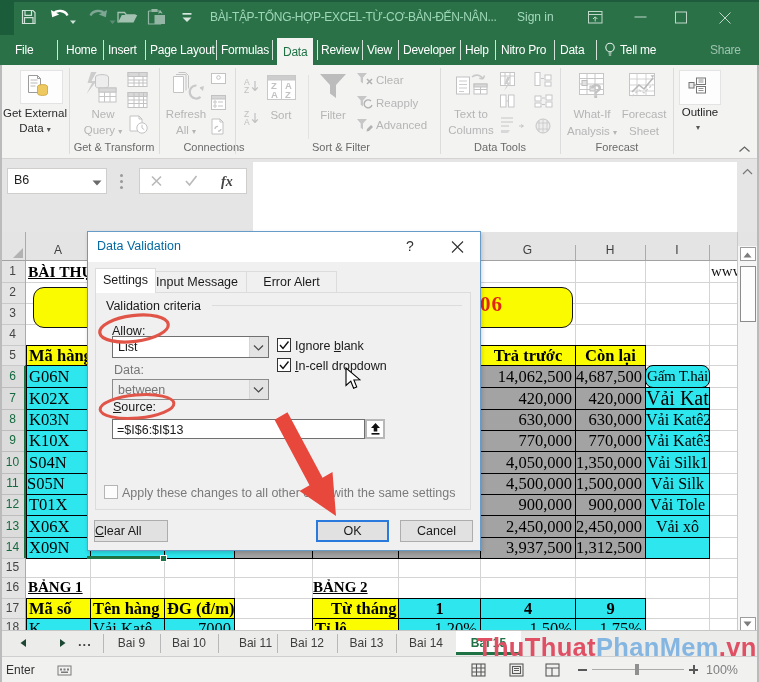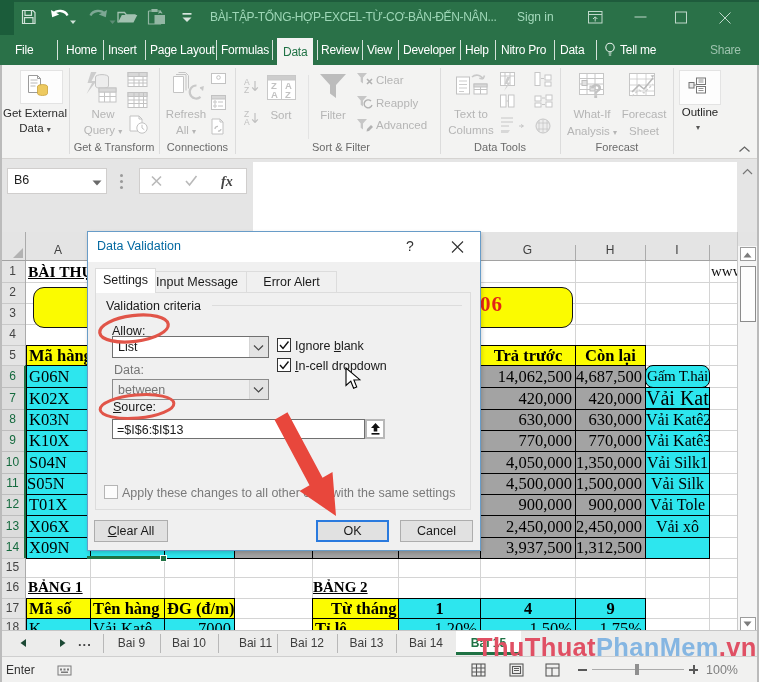--- a/index.html
+++ b/index.html
@@ -180,21 +180,21 @@
     <rect x="1.5" y="23.5" width="14" height="14"></rect>
       <rect x="1.5" y="23.5" width="14" height="3.5" fill="#d8d8d8"></rect>
     <circle cx="5" cy="30" r="1.2" fill="none"></circle>
       <circle cx="5" cy="34" r="1.2" fill="none"></circle>
     <path d="M8,30 h5 M8,34 h5" fill="none"></path>
     <path d="M2,47 h8 l3,3 v12 h-11 z"></path>
     <path d="M10,47 v3 h3" fill="none"></path>
     <path d="M5,57 a2.5,2.5 0 0 1 3,-2.5 M8,59 a2.5,2.5 0 0 0 3,-2" stroke-width="1.3" fill="none"></path>
   </g>
 </svg>
-<div class="glabel" style="left:166px;width:62px;text-align:right;">Connections</div>
+<div class="glabel" style="left:183px;width:62px;">Connections</div>
 <div class="gsep" style="left:235px;"></div>
 
 <div class="ab" style="left:244px;top:79px;font-size:8.5px;color:#c0c0c0;line-height:7.5px;">A<br>Z</div>
 <svg class="ab" style="left:251px;top:80px;" width="9" height="14">
     <path d="M4,1 v9.5 M4,10.5 l-2.8,-3.2 M4,10.5 l2.8,-3.2" stroke="#c0c0c0" fill="none" stroke-width="1.2"></path>
   </svg>
 <div class="ab" style="left:244px;top:111px;font-size:8.5px;color:#c0c0c0;line-height:7.5px;">Z<br>A</div>
 <svg class="ab" style="left:251px;top:112px;" width="9" height="14">
     <path d="M4,1 v9.5 M4,10.5 l-2.8,-3.2 M4,10.5 l2.8,-3.2" stroke="#c0c0c0" fill="none" stroke-width="1.2"></path>
   </svg>
@@ -606,21 +606,21 @@
 <div class="ab" style="left:117px;top:423px;font-size:12.5px;color:#1a1a1a;">=$I$6:$I$13</div>
 <div class="ab" style="left:365px;top:419px;width:20px;height:20px;background:#fff;border:2px solid #b8b8b8;box-sizing:border-box;"></div>
 <svg class="ab" style="left:369px;top:422px;" width="13" height="14" viewBox="0 0 13 14">
   <path d="M6.5,1 L11,6 H8.3 V9.5 H4.7 V6 H2 Z" fill="#111"></path>
   <rect x="2.5" y="11" width="8" height="1.6" fill="#111"></rect>
 </svg>
 
 <div class="ab" style="left:104px;top:485px;width:14px;height:14px;background:#fcfcfc;border:1px solid #b5b5b5;box-sizing:border-box;"></div>
 <div class="ab" style="left:122px;top:486px;font-size:12.5px;color:#7a7a7a;">Apply these changes to all other cells with the same settings</div>
 
-<div class="ab" style="left:94px;top:520px;width:74px;height:22px;background:#e1e1e1;border:1px solid #adadad;box-sizing:border-box;font-size:12.5px;text-align:center;line-height:20px;color:#1a1a1a;"><span style="text-decoration:underline;">C</span>lear All</div>
+<div class="ab" style="left:94px;top:520px;width:74px;height:22px;background:#e1e1e1;border:1px solid #adadad;box-sizing:border-box;font-size:12.5px;text-align:left;line-height:20px;color:#1a1a1a;"><span style="text-decoration:underline;">C</span>lear All</div>
 <div class="ab" style="left:316px;top:520px;width:73px;height:22px;background:#e1e1e1;border:2px solid #2a7ade;box-sizing:border-box;font-size:12.5px;text-align:center;line-height:18px;color:#1a1a1a;">OK</div>
 <div class="ab" style="left:400px;top:520px;width:73px;height:22px;background:#e1e1e1;border:1px solid #adadad;box-sizing:border-box;font-size:12.5px;text-align:center;line-height:20px;color:#1a1a1a;">Cancel</div>
 
 <svg class="ab" style="left:96px;top:309px;" width="82" height="42" viewBox="0 0 82 42">
   <ellipse cx="38" cy="19.5" rx="34.5" ry="13" fill="none" stroke="#e15549" stroke-width="3.2" transform="rotate(-7 38 19.5)"></ellipse>
 </svg>
 <svg class="ab" style="left:97px;top:390px;" width="84" height="34" viewBox="0 0 84 34">
   <ellipse cx="40" cy="16.5" rx="37" ry="11.5" fill="none" stroke="#e15549" stroke-width="3" transform="rotate(-5 40 16.5)"></ellipse>
 </svg>
 

